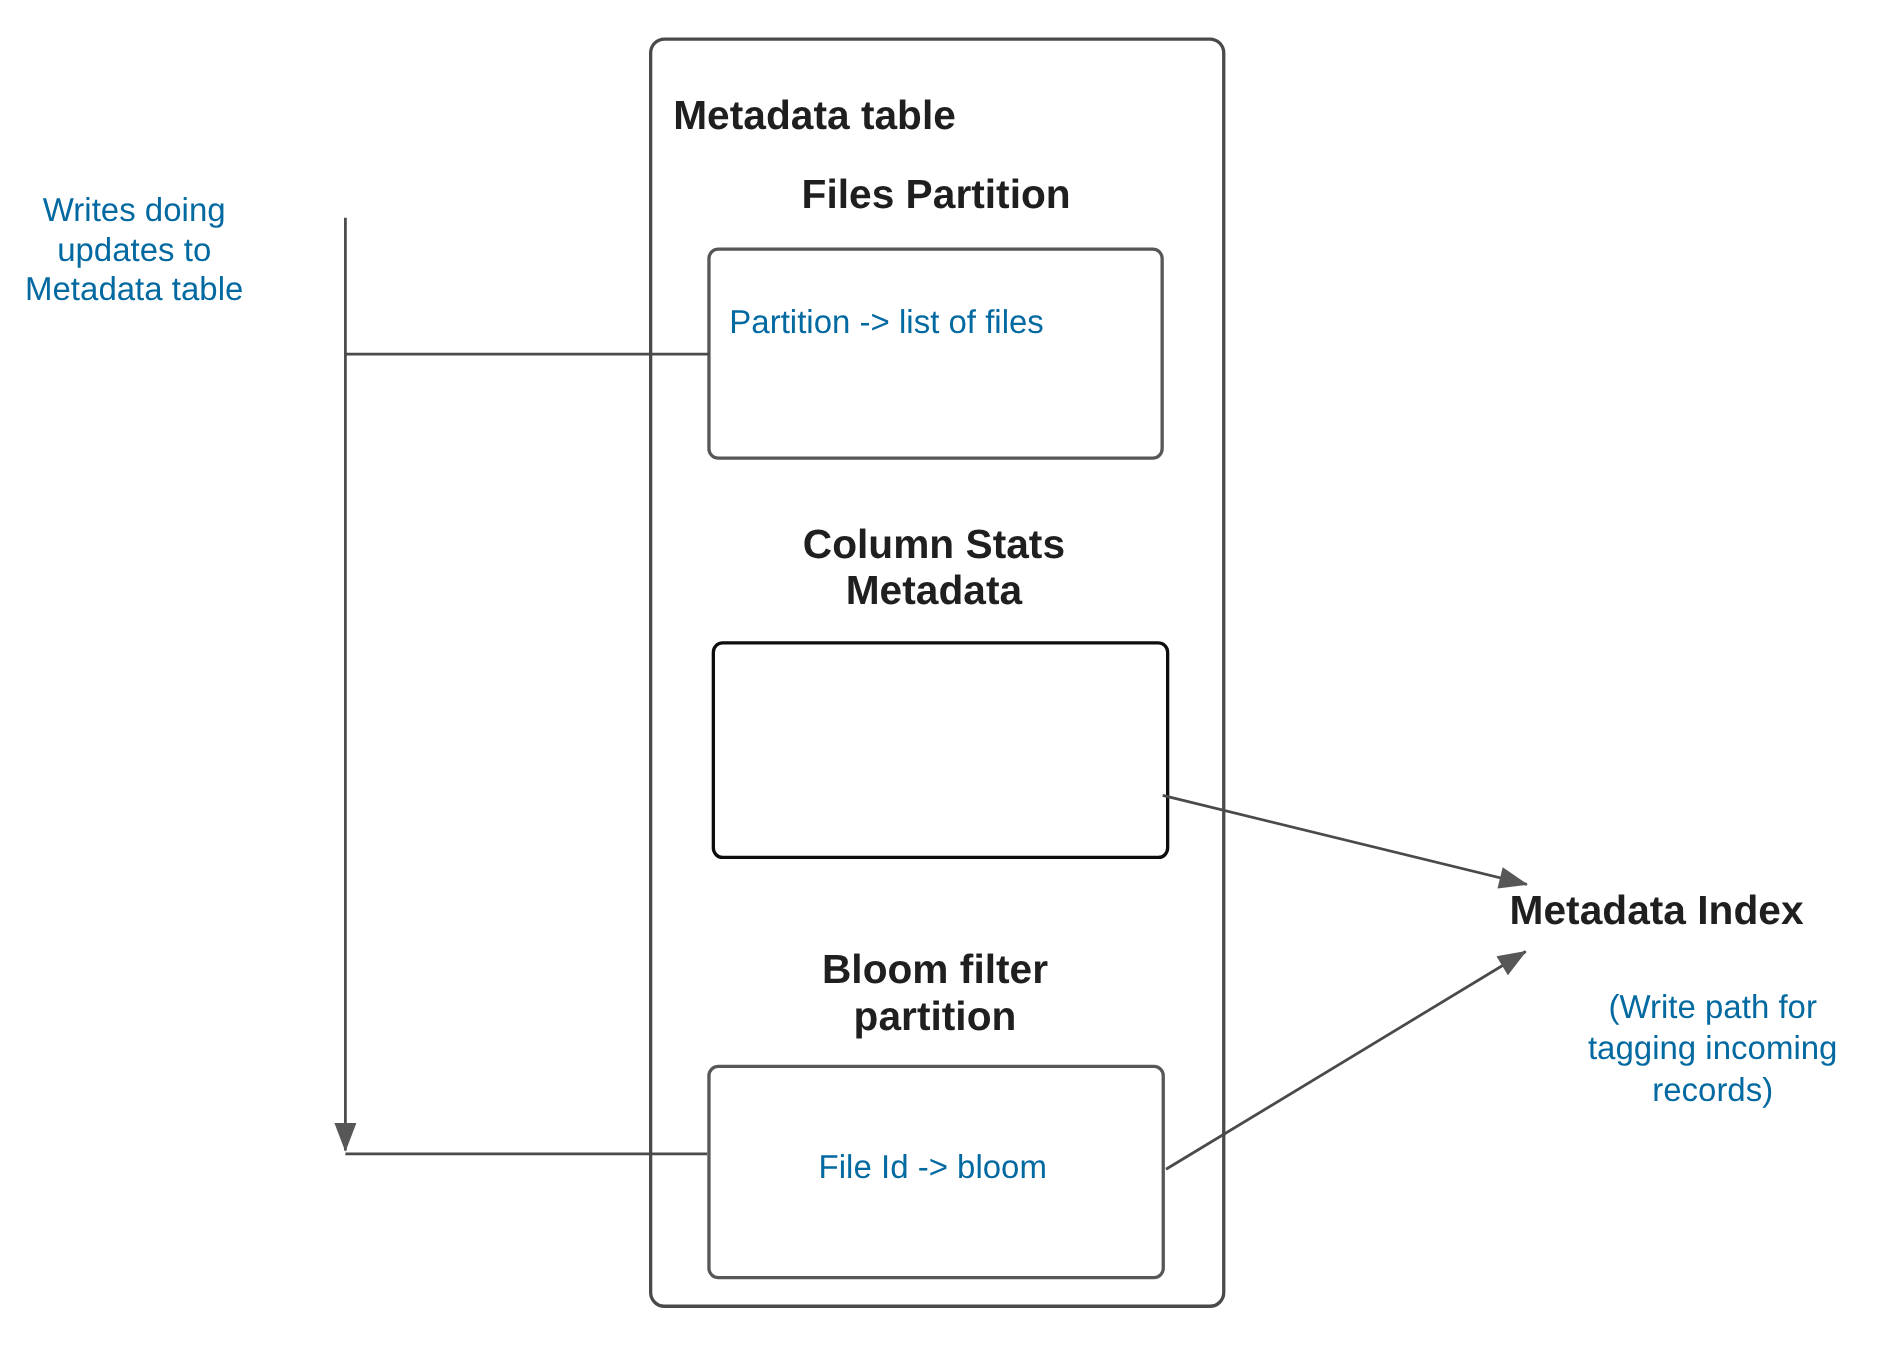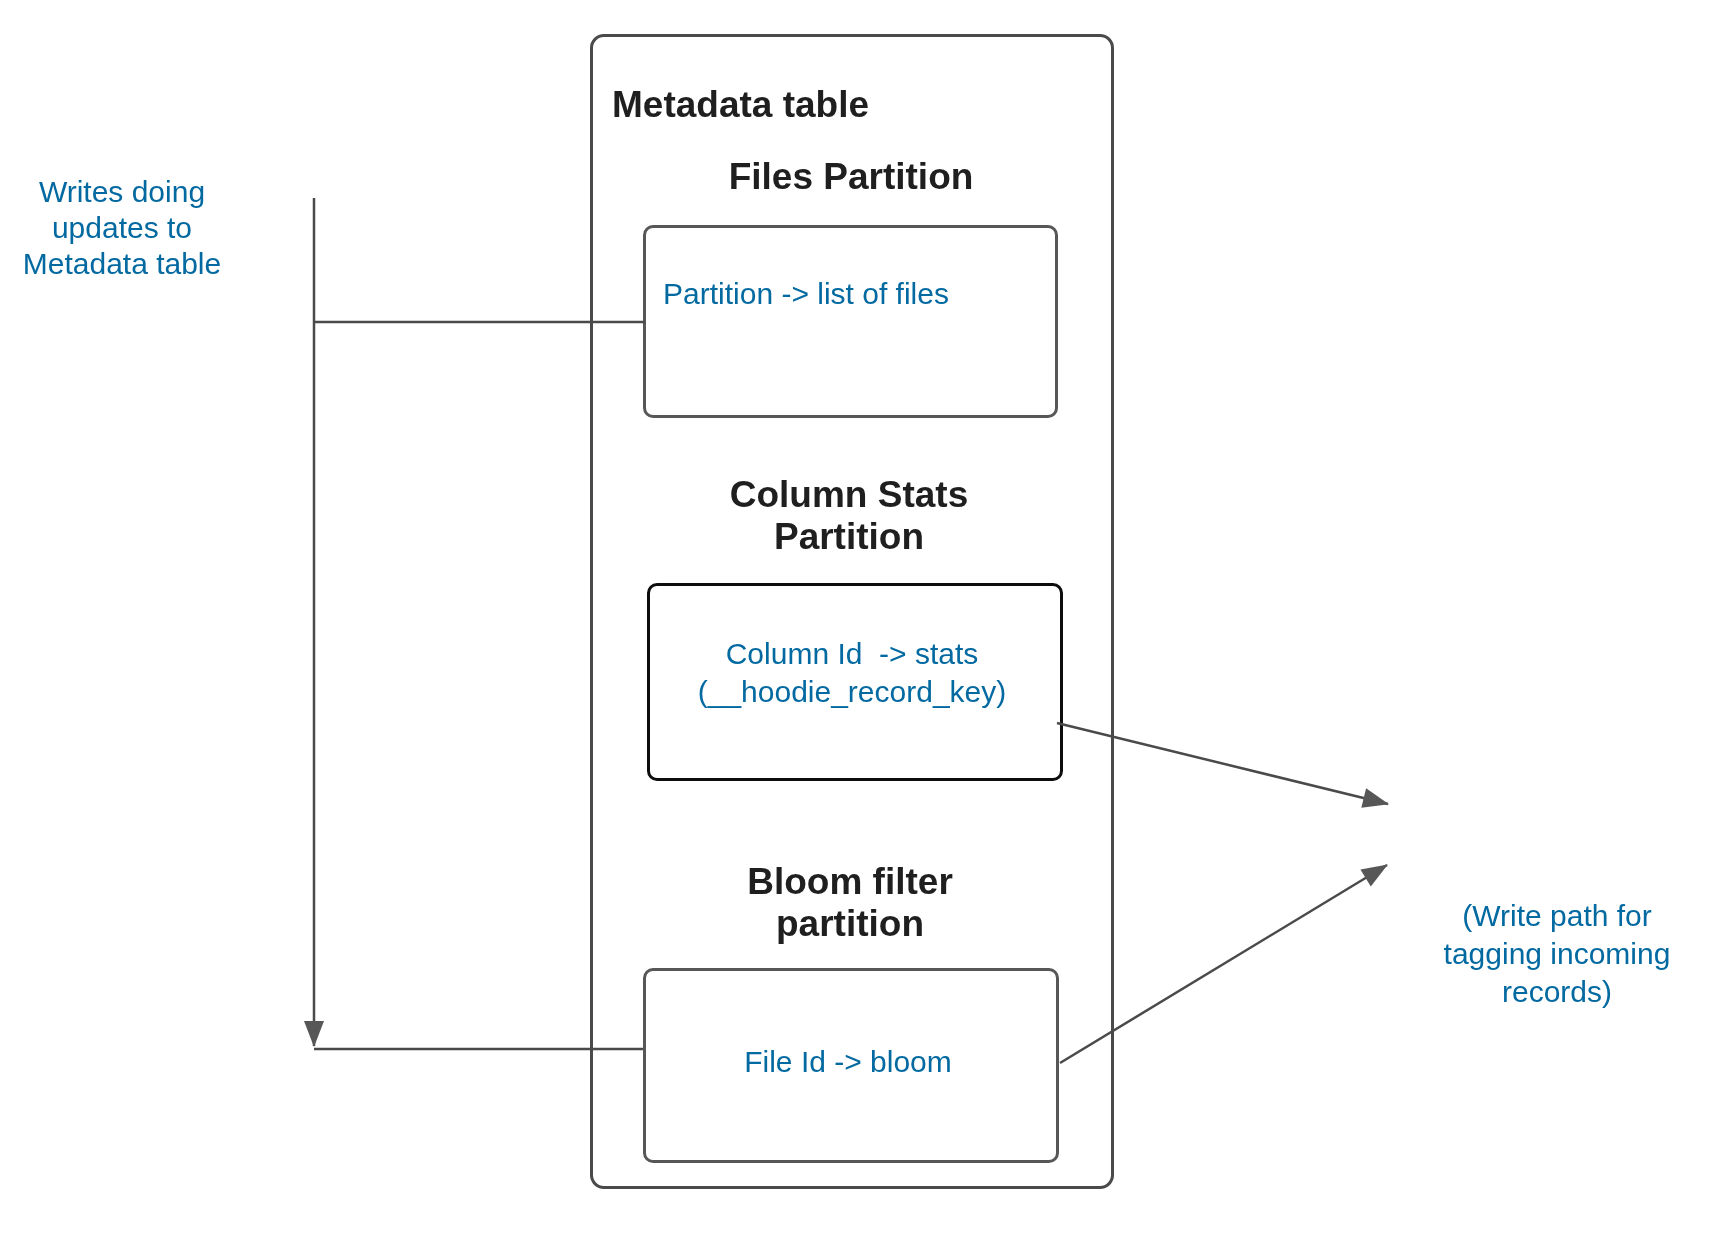--- a/index.html
+++ b/index.html
@@ -103,25 +103,24 @@
   <div class="txt body-text left-note">Writes doing
 updates to
 Metadata table</div>
 
   <div class="txt heading mt-title">Metadata table</div>
 
   <div class="txt body-text files-box-text">Partition -&gt; list of files</div>
   <div class="txt heading files-heading">Files Partition</div>
 
   <div class="txt heading stats-heading">Column Stats
-Partition</div>
-  <div class="txt body-text stats-box-text">Column Id  -&gt; stats
-(__hoodie_record_key)</div>
+Metadata</div>
 
   <div class="txt heading bloom-heading">Bloom filter
 partition</div>
   <div class="txt body-text bloom-box-text">File Id -&gt; bloom</div>
 
+  <div class="txt heading index-title">Metadata Index</div>
   <div class="txt body-text index-subtitle">(Write path for
 tagging incoming
 records)</div>
 
 </div>
 
 </body></html>

